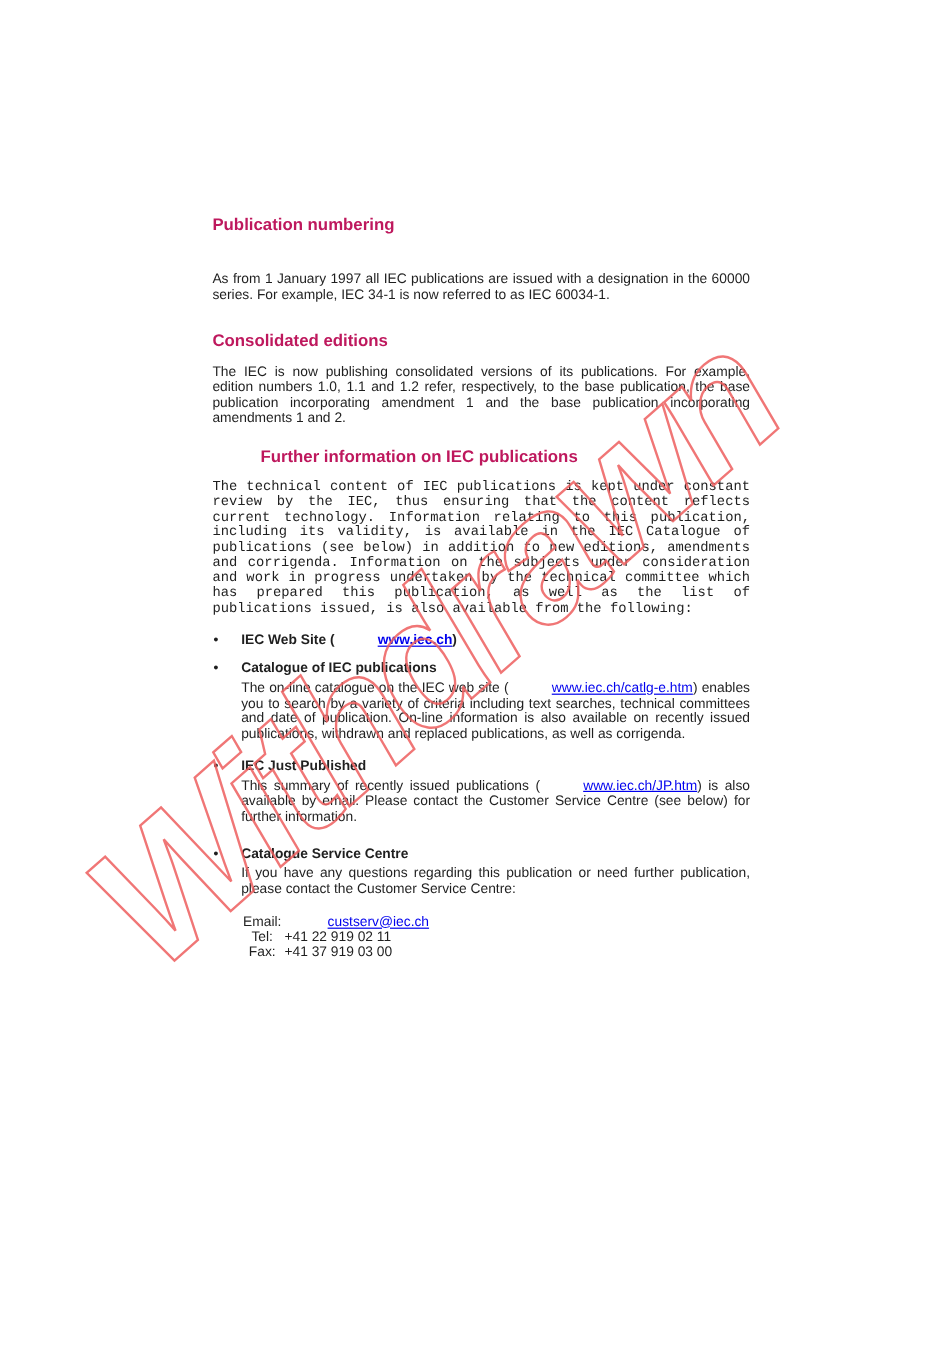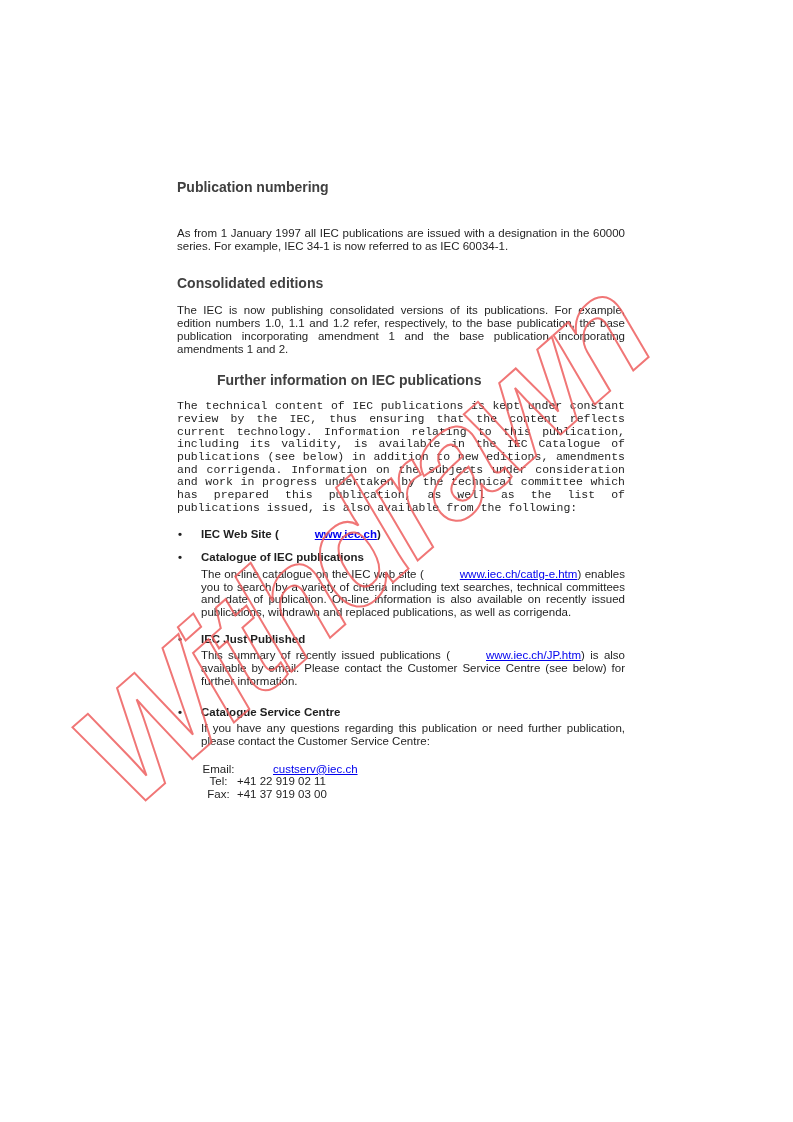--- a/index.html
+++ b/index.html
@@ -27,21 +27,21 @@
     left:177px;
     top:179px;
     width:448px;
     font-size:11.5px;
     line-height:12.7px;
   }
   .heading{
     font-size:14px;
     line-height:16px;
     font-weight:bold;
-    color:#404040;
+    color:#be185d;
     text-align:left;
   }
   .para{
     text-align:justify;
   }
   .mt-p1{ margin-top:32px; }
   .mt-h2{ margin-top:23px; }
   .mt-p2{ margin-top:13px; }
   .mt-h3{ margin-top:17px;padding-left:40px; }
   .mt-p3{ margin-top:12px;font-family:Liberation Mono, monospace; }

